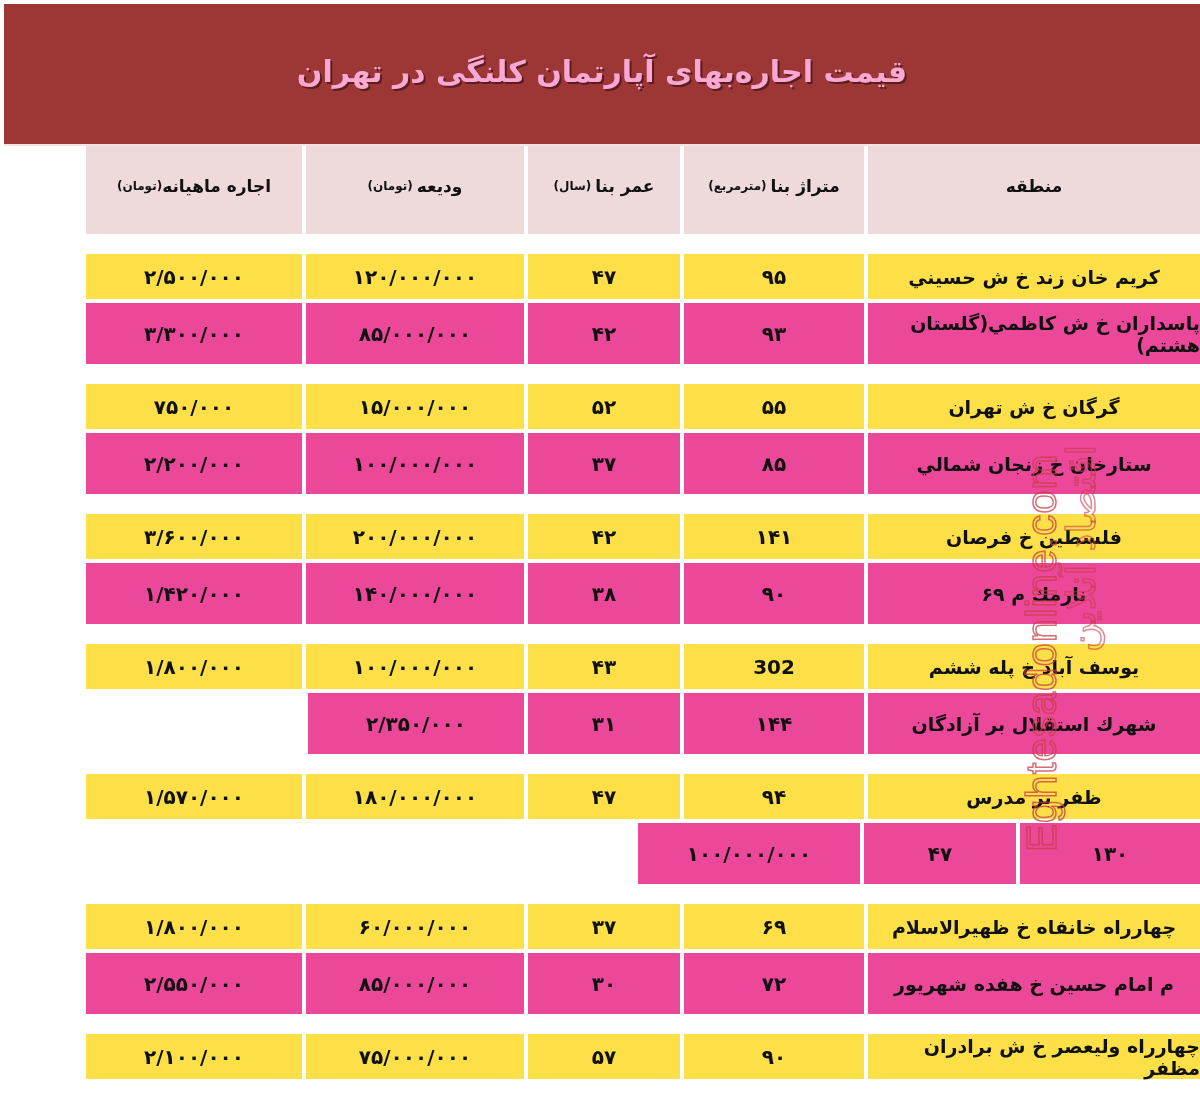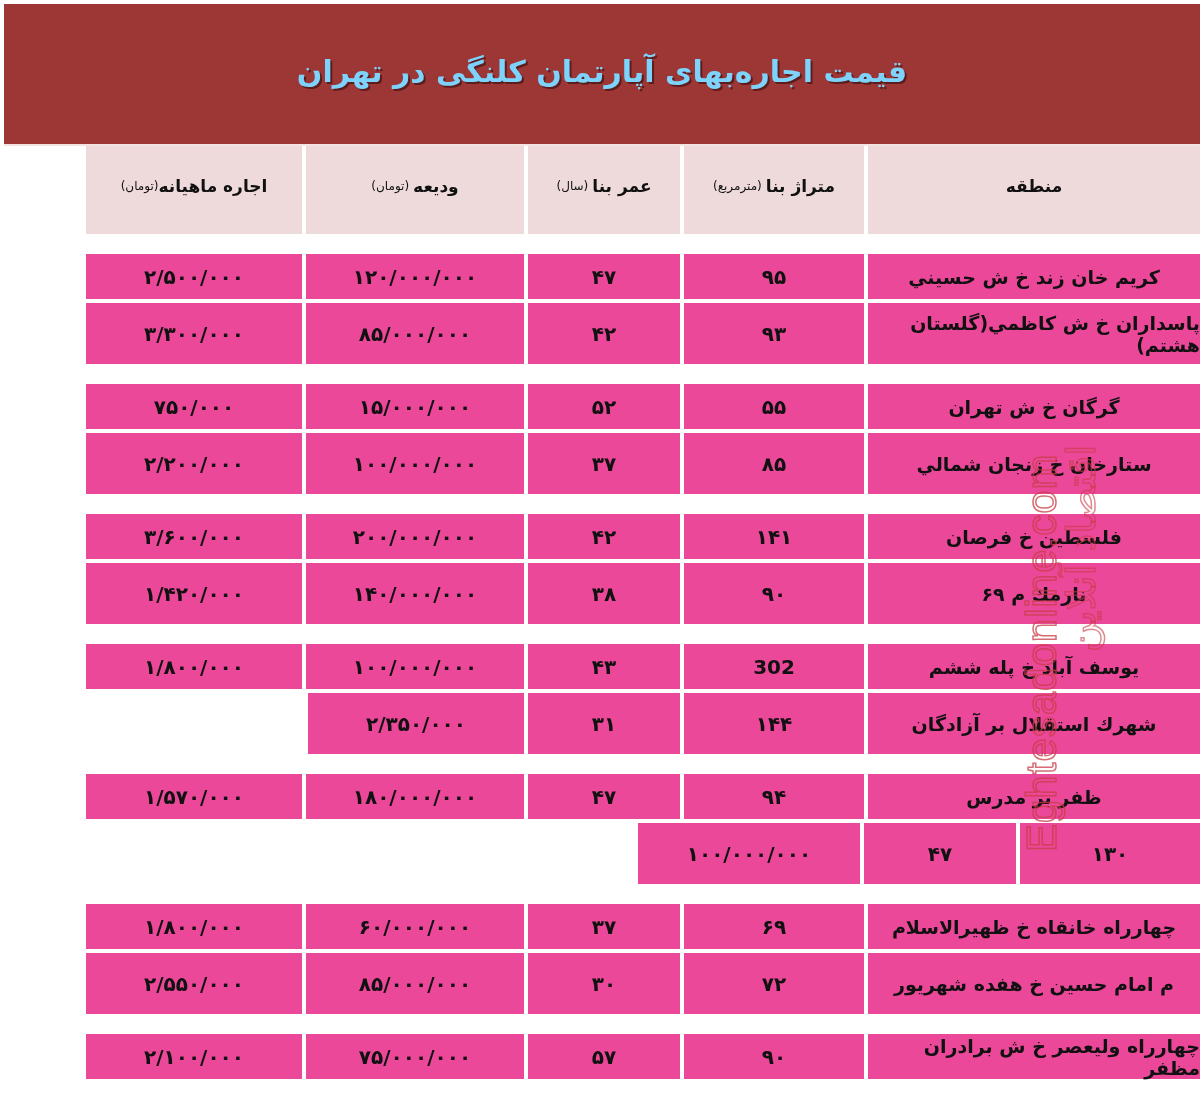--- a/index.html
+++ b/index.html
@@ -4,21 +4,21 @@
   <style>
     html, body { margin: 0; padding: 0; background: #ffffff; }
     body { width: 1200px; height: 1109px; overflow: hidden; position: relative;
            font-family: "DejaVu Sans", sans-serif; }
     .banner {
       position: absolute; left: 4px; top: 4px; width: 1196px; height: 140px;
       background: #9c3735; display: flex; align-items: center; justify-content: center;
       border-bottom: 2px solid #f3e4e2;
     }
     .banner-title {
-      color: #7dd3fc; font-weight: bold; font-size: 30px; direction: rtl;
+      color: #f9a8d4; font-weight: bold; font-size: 30px; direction: rtl;
       text-shadow: 2px 2px 0 #5c1d1c;
       margin-left: 0px; margin-top: -6px;
     }
     .table {
       position: absolute; left: 4px; top: 146px; width: 1196px;
       direction: rtl; border-collapse: separate;
     }
     .row { display: flex; flex-direction: row; height: 65px; }
     .row.header { height: 92px; }
     .cell {
@@ -26,22 +26,22 @@
       box-sizing: border-box; border-left: 4px solid #ffffff; border-bottom: 4px solid #ffffff;
       color: #111111; font-weight: bold;
     }
     .cell:last-child { border-left: none; }
     .c-region { width: 336px; font-size: 19px; }
     .c-area   { width: 184px; font-size: 20px; }
     .c-age    { width: 156px; font-size: 20px; }
     .c-dep    { width: 222px; font-size: 20px; letter-spacing: 2px; }
     .c-rent   { width: 216px; font-size: 20px; letter-spacing: 2px; }
     .header .cell { background: #efdadb; font-size: 17px; padding-bottom: 8px; }
-    .header .unit { font-size: 12px; font-weight: normal; margin-right: 4px; }
-    .row.light .cell { background: #ec4899; margin-top: 16px; }
+    .header .unit { font-size: 12px; font-weight: bold; margin-right: 4px; }
+    .row.light .cell { background: #fde047; margin-top: 16px; }
     .row.dark .cell { background: #ec4899; }
     .num { direction: ltr; unicode-bidi: embed; }
     .watermark {
       position: absolute; left: 1018px; top: 372px;
       transform-origin: left top; transform: rotate(-90deg) translate(-480px, 0);
       width: 480px; height: 80px; pointer-events: none;
     }
     .wm-en {
       position: absolute; left: 0; top: 0; font-size: 42px; font-family: "Liberation Sans", sans-serif;
       color: transparent; -webkit-text-stroke: 1.5px rgba(200,60,70,0.75); letter-spacing: 1px;

